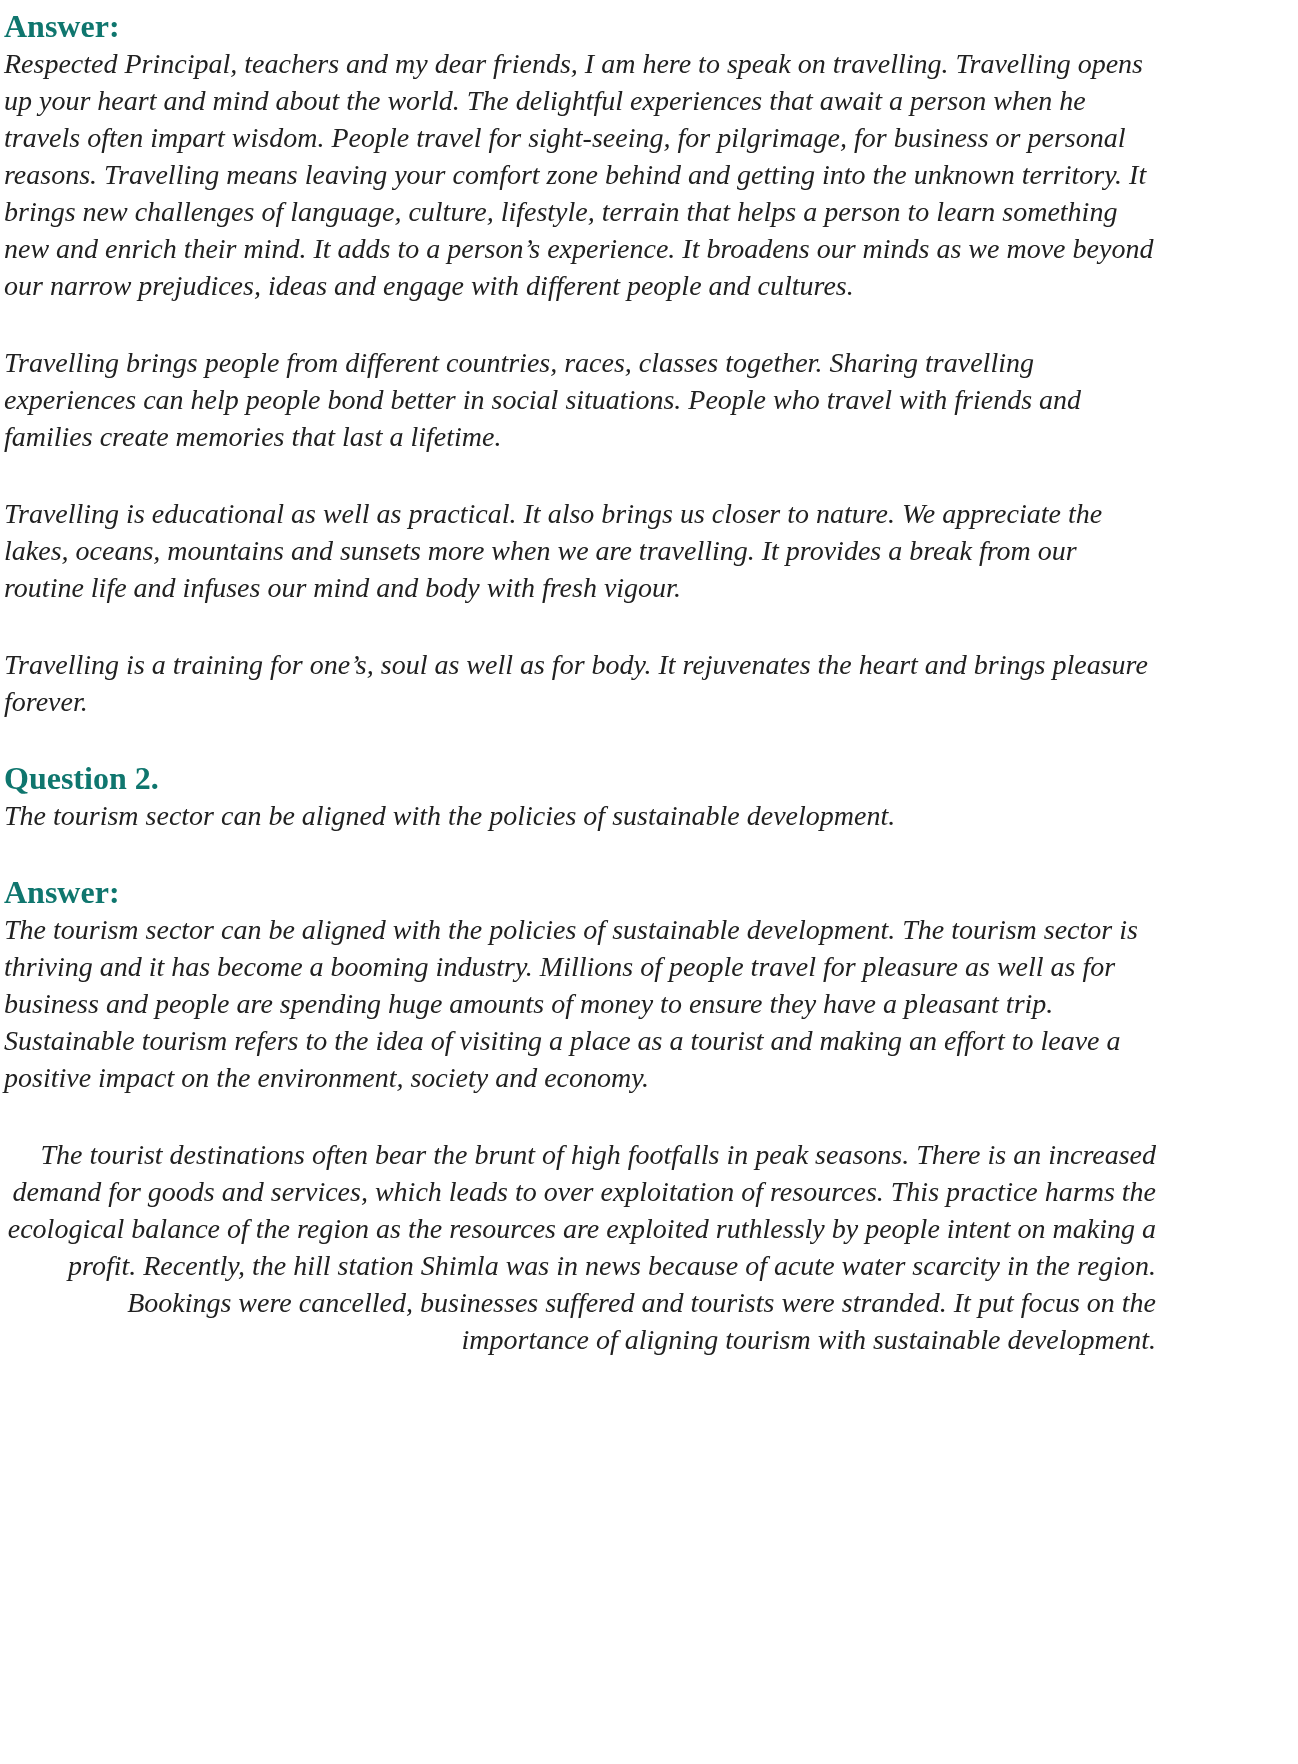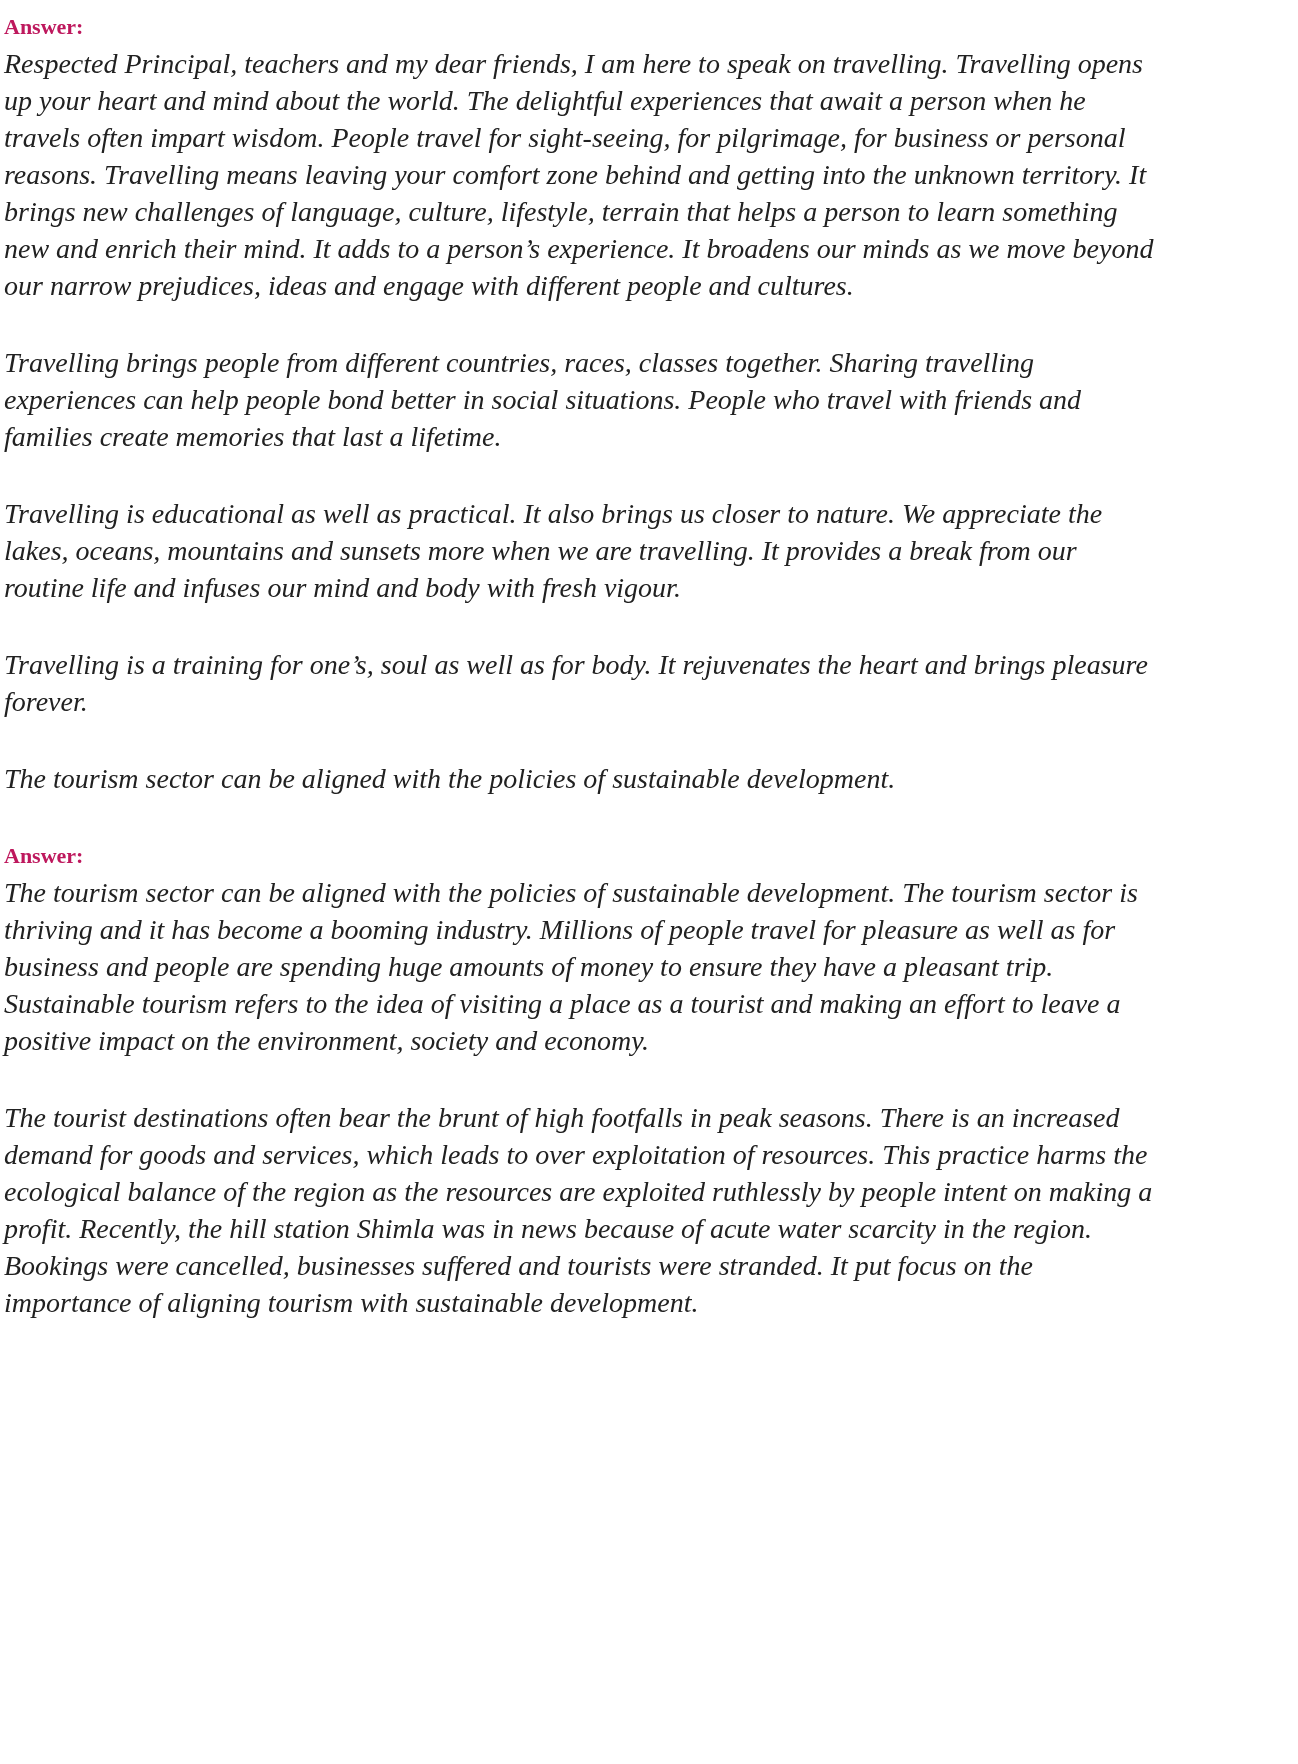--- a/index.html
+++ b/index.html
@@ -20,44 +20,46 @@
     padding: 8px 142px 10px 4px;
     font-size: 28px;
     line-height: 37px;
   }
   .doc p {
     margin: 0 0 40px 0;
     text-align: left;
     font-style: italic;
   }
   .doc .hd {
-    font-size: 22px;
+    font-size: 32px;
     line-height: 37px;
     font-weight: bold;
     margin: 0;
-    color: #be185d;
+    color: #0f766e;
   }
   .doc p:last-child {
     margin-bottom: 4px;
+    text-align: right;
   }
 </style>
 </head>
 <body>
 
 <main class="doc">
 
   <h2 class="hd">Answer:</h2>
   <p>Respected Principal, teachers and my dear friends, I am here to speak on travelling. Travelling opens up your heart and mind about the world. The delightful experiences that await a person when he travels often impart wisdom. People travel for sight-seeing, for pilgrimage, for business or personal reasons. Travelling means leaving your comfort zone behind and getting into the unknown territory. It brings new challenges of language, culture, lifestyle, terrain that helps a person to learn something new and enrich their mind. It adds to a person’s experience. It broadens our minds as we move beyond our narrow prejudices, ideas and engage with different people and cultures.</p>
 
   <p>Travelling brings people from different countries, races, classes together. Sharing travelling experiences can help people bond better in social situations. People who travel with friends and families create memories that last a lifetime.</p>
 
   <p>Travelling is educational as well as practical. It also brings us closer to nature. We appreciate the lakes, oceans, mountains and sunsets more when we are travelling. It provides a break from our routine life and infuses our mind and body with fresh vigour.</p>
 
   <p>Travelling is a training for one’s, soul as well as for body. It rejuvenates the heart and brings pleasure forever.</p>
 
+  <h2 class="hd">Question 2.</h2>
   <p>The tourism sector can be aligned with the policies of sustainable development.</p>
 
   <h2 class="hd">Answer:</h2>
   <p>The tourism sector can be aligned with the policies of sustainable development. The tourism sector is thriving and it has become a booming industry. Millions of people travel for pleasure as well as for business and people are spending huge amounts of money to ensure they have a pleasant trip. Sustainable tourism refers to the idea of visiting a place as a tourist and making an effort to leave a positive impact on the environment, society and economy.</p>
 
   <p>The tourist destinations often bear the brunt of high footfalls in peak seasons. There is an increased demand for goods and services, which leads to over exploitation of resources. This practice harms the ecological balance of the region as the resources are exploited ruthlessly by people intent on making a profit. Recently, the hill station Shimla was in news because of acute water scarcity in the region. Bookings were cancelled, businesses suffered and tourists were stranded. It put focus on the importance of aligning tourism with sustainable development.</p>
 
 </main>
 
 </body></html>

